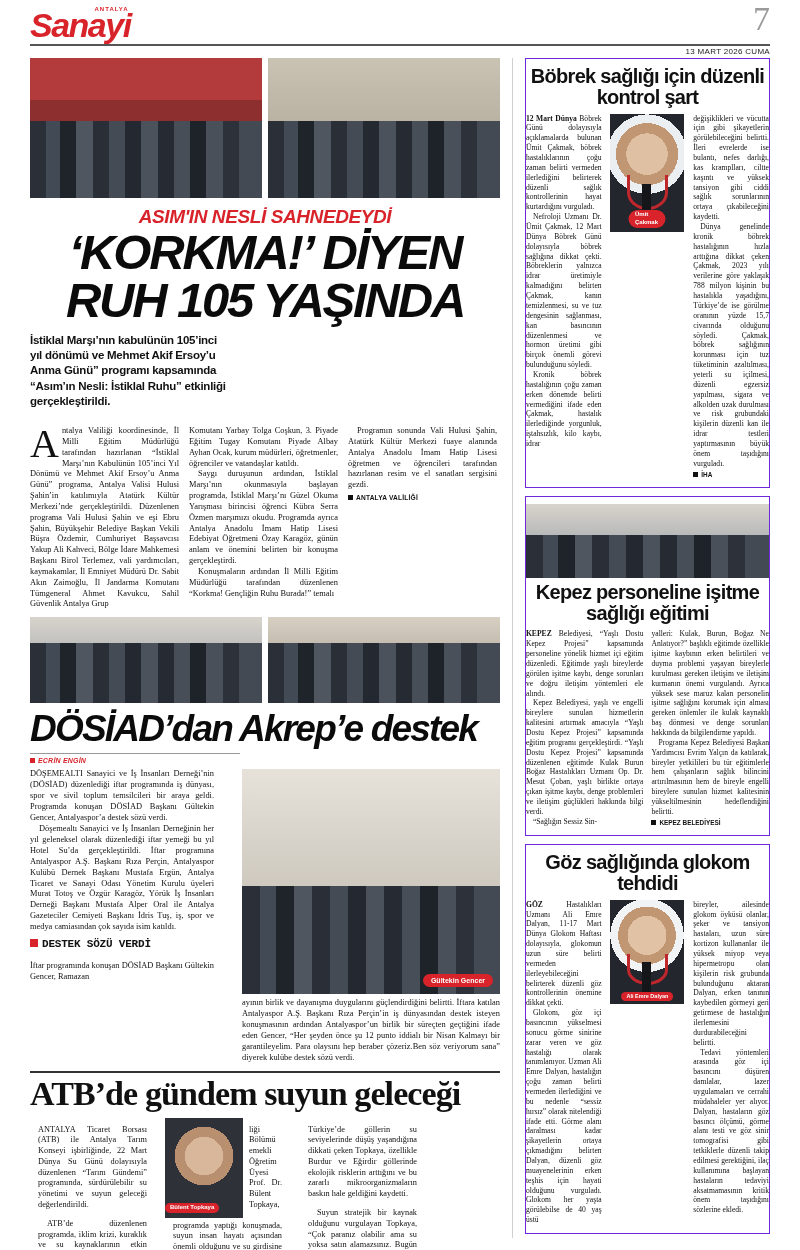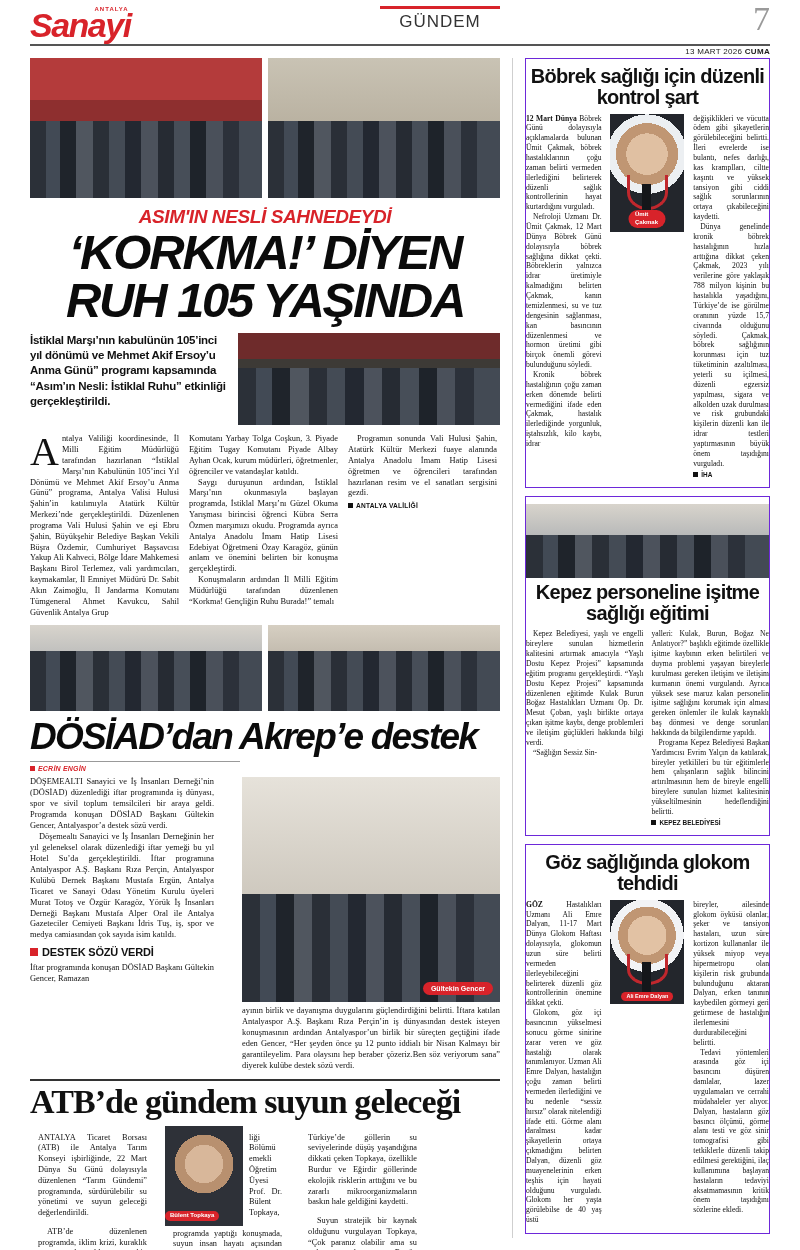--- a/index.html
+++ b/index.html
@@ -21,21 +21,21 @@
   .logo-sub { position:absolute; right:2px; top:-2px; font-size:6px; letter-spacing:1px;
               color:#d8232a; font-style:normal; font-weight:bold; }
   .section-wrap { position:absolute; left:330px; top:6px; text-align:center; width:160px; }
   .section-rule { width:120px; height:3px; background:#d8232a; margin:0 auto 3px; }
   .section-name { font-family:"Liberation Sans", sans-serif; font-size:17px; letter-spacing:1px; color:#333; }
   .page-num { position:absolute; right:0; top:2px; font-family:"Liberation Serif", serif;
               font-size:34px; color:#9a9a9a; font-weight:300; line-height:1; }
   .mast-rule { position:absolute; left:0; right:0; top:44px; height:2px; background:#555; }
   .date { position:absolute; right:0; top:47px; font-family:"Liberation Sans", sans-serif;
           font-size:8px; color:#222; letter-spacing:.3px; }
-  .date b { font-weight:bold;margin-top:32px; }
+  .date b { font-weight:normal;margin-top:32px; }
 
   
   .cols { display:flex; gap:12px; height:1180px; }
   .left-col { width:470px; }
   .divider { width:1px; background:#cfcfcf; }
   .right-col { width:255px; }
 
   
   .photo { background:#9aa3ad; position:relative; overflow:hidden; }
   .ph-strip { display:flex; gap:6px; }
@@ -50,21 +50,21 @@
   .photo .bg4 { position:absolute; inset:0; background:linear-gradient(180deg,#e6e2da,#b9b2a6); }
   .photo .bg5 { position:absolute; inset:0; background:linear-gradient(180deg,#6e2b2b 0 28%,#3d3a36 28% 100%); }
   .photo .bg6 { position:absolute; inset:0; background:linear-gradient(180deg,#d6cfc2,#9c9488); }
 
   
   .kicker { font-family:"Liberation Sans", sans-serif; font-weight:bold; font-style:italic;
             color:#d8232a; font-size:19px; text-align:center; letter-spacing:-.4px; margin:8px 0 0; }
   .mainhead { font-family:"Liberation Sans", sans-serif; font-weight:bold; font-style:italic;
               font-size:49px; line-height:.93; letter-spacing:-2.2px; color:#0b0b0b; margin:2px 0 0;
               text-align:center; }
-  .standfirst-row { display:flex; gap:8px; margin-top:10px; }
+  .standfirst-row { display:flex; gap:8px; margin-top:10px;flex-direction:column; }
   .standfirst { font-family:"Liberation Sans", sans-serif; font-weight:bold; font-size:11.5px;
                 line-height:1.32; width:200px; letter-spacing:-.25px; }
   .sf-photo { flex:1; height:92px; }
 
   
   .body3 { display:flex; gap:10px; margin-top:9px; }
   .bcol { width:149px; font-size:8.4px; line-height:1.29; text-align:justify;
           hyphens:auto; -webkit-hyphens:auto; }
   .bcol p { margin:0; text-indent:9px; }
   .bcol p.first { text-indent:0; }
@@ -82,22 +82,22 @@
               font-size:37px; letter-spacing:-1.8px; line-height:1; margin:7px 0 0; color:#0b0b0b; }
   .byline-wrap { width:210px; border-top:1px solid #999; margin-top:6px; padding-top:3px; }
   .byline { font-family:"Liberation Sans", sans-serif; font-size:7px; font-style:italic;
             font-weight:bold; letter-spacing:.2px; }
   .byline .sq { display:inline-block; width:5px; height:5px; background:#d8232a; margin-right:3px; }
   .byline .red { color:#d8232a; }
   .dos-body { display:flex; gap:28px; margin-top:5px; }
   .dcol { width:200px; font-size:8.4px; line-height:1.3; text-align:justify; hyphens:auto; }
   .dcol p { margin:0; text-indent:9px; }
   .dcol p.first { text-indent:0; }
-  .subhead { font-family:Liberation Sans, sans-serif; font-weight:bold; font-size:11px;
-             letter-spacing:-.2px; margin:4px 0 3px; }
+  .subhead { font-family:Liberation Mono, monospace; font-weight:bold; font-size:11px;
+             letter-spacing:-.2px; margin:4px 0 10px; }
   .subhead .sq { display:inline-block; width:8px; height:8px; background:#d8232a; margin-right:4px; }
   .dos-photo-big { width:258px; height:225px; position:relative; }
   .namebadge { position:absolute; bottom:7px; right:7px; background:#d8232a; color:#fff;
                font-family:"Liberation Sans", sans-serif; font-weight:bold; font-size:7px;
                padding:2px 8px; border-radius:9px; }
 
   
   .atb-wrap { border-top:2px solid #333; margin-top:7px; padding-top:4px; }
   .atb-head { font-family:"Liberation Serif", serif; font-weight:bold; font-size:34px;
               letter-spacing:-.9px; line-height:1.02; margin:0; }
@@ -140,24 +140,20 @@
 
 <div class="page">
 
   <div class="masthead">
     <div class="logo-wrap">
       <div class="logo">
         <span>Sanayi</span>
         <span class="logo-sub">ANTALYA</span>
       </div>
     </div>
-    <div class="section-wrap">
-      <div class="section-rule"></div>
-      <div class="section-name">GÜNDEM</div>
-    </div>
     <div class="page-num">7</div>
     <div class="mast-rule"></div>
     <div class="date"><span>13 MART 2026 </span><b>CUMA</b></div>
   </div>
 
   <div class="cols">
 
     <div class="left-col">
 
       <div class="ph-strip">
@@ -275,37 +271,38 @@
           <div class="rcol">
             <div class="photo r-portrait">
               <div class="bgp"></div>
                 <div class="face"></div>
                 <div class="ribbon"></div>
                 <div class="tie"></div>
               <div class="namebadge" style="bottom:4px;left:50%;transform:translateX(-50%);right:auto;font-size:6px;padding:1px 6px;">Ümit Çakmak</div>
             </div>
           </div>
           <div class="rcol">
-            <p class="first">değişiklikleri ve vücutta ödem gibi şikayetlerin görülebileceğini belirtti. İleri evrelerde ise bulantı, nefes darlığı, kas kramplları, ciltte kaşıntı ve yüksek tansiyon gibi ciddi sağlık sorunlarının ortaya çıkabileceğini kaydetti.</p>
+            <p class="first">değişiklikleri ve vücutta için gibi şikayetlerin görülebileceğini belirtti. İleri evrelerde ise bulantı, nefes darlığı, kas kramplları, ciltte kaşıntı ve yüksek tansiyon gibi ciddi sağlık sorunlarının ortaya çıkabileceğini kaydetti.</p>
             <p>Dünya genelinde kronik böbrek hastalığının hızla arttığına dikkat çeken Çakmak, 2023 yılı verilerine göre yaklaşık 788 milyon kişinin bu hastalıkla yaşadığını, Türkiye’de ise görülme oranının yüzde 15,7 civarında olduğunu söyledi. Çakmak, böbrek sağlığının korunması için tuz tüketiminin azaltılması, yeterli su içilmesi, düzenli egzersiz yapılması, sigara ve alkolden uzak durulması ve risk grubundaki kişilerin düzenli kan ile idrar testleri yaptırmasının büyük önem taşıdığını vurguladı.</p>
             <div class="rsrc"><span class="sq"></span><span>İHA</span></div>
           </div>
         </div>
       </div>
 
       <div class="rsep"></div>
 
       <div class="rbox">
         <div class="photo rphoto-wide">
           <div class="bg2"></div>
             <div class="ppl" style="height:58%"></div>
         </div>
         <h3 class="rhead">Kepez personeline işitme sağlığı eğitimi</h3>
         <div class="rbody">
           <div class="rcol">
+            <p class="first"><b>KEPEZ</b> Belediyesi, “Yaşlı Dostu Kepez Projesi” kapsamında personeline yönelik hizmet içi eğitim düzenledi. Eğitimde yaşlı bireylerde görülen işitme kaybı, denge sorunları ve doğru iletişim yöntemleri ele alındı.</p>
             <p>Kepez Belediyesi, yaşlı ve engelli bireylere sunulan hizmetlerin kalitesini artırmak amacıyla “Yaşlı Dostu Kepez Projesi” kapsamında eğitim programı gerçekleştirdi. “Yaşlı Dostu Kepez Projesi” kapsamında düzenlenen eğitimde Kulak Burun Boğaz Hastalıkları Uzmanı Op. Dr. Mesut Çoban, yaşlı birlikte ortaya çıkan işitme kaybı, denge problemleri ve iletişim güçlükleri hakkında bilgi verdi.</p>
             <p>“Sağlığın Sessiz Sin-</p>
           </div>
           <div class="rcol">
             <p class="first">yalleri: Kulak, Burun, Boğaz Ne Anlatıyor?” başlıklı eğitimde özellikle işitme kaybının erken belirtileri ve duyma problemi yaşayan bireylerle kurulması gereken iletişim ve iletişim kurmanın önemi vurgulandı. Ayrıca yüksek sese maruz kalan personelin işitme sağlığını korumak için alması gereken önlemler ile kulak kaynaklı baş dönmesi ve denge sorunları hakkında da bilgilendirme yapıldı.</p>
             <p>Programa Kepez Belediyesi Başkan Yardımcısı Evrim Yalçın da katılarak, bireyler yetkilileri bu tür eğitimlerle hem çalışanların sağlık bilincini artırılmasının hem de bireyle engelli bireylere sunulan hizmet kalitesinin yükseltilmesinin hedeflendiğini belirtti.</p>
             <div class="rsrc"><span class="sq"></span><span>KEPEZ BELEDİYESİ</span></div>
           </div>
         </div>
       </div>

